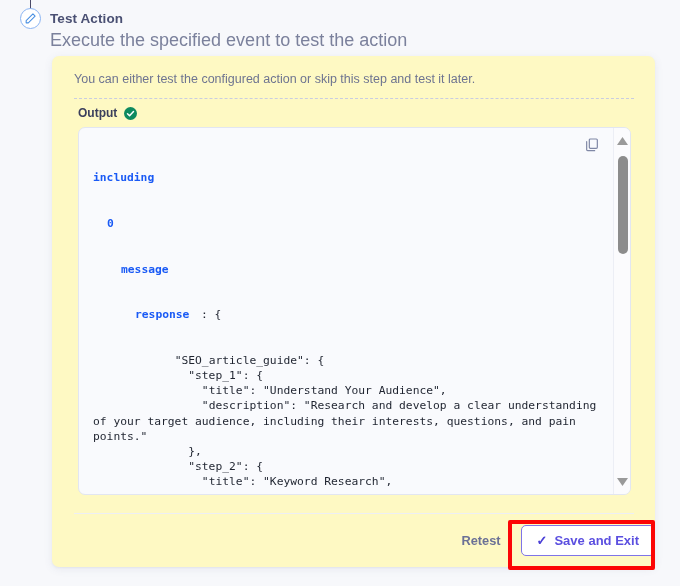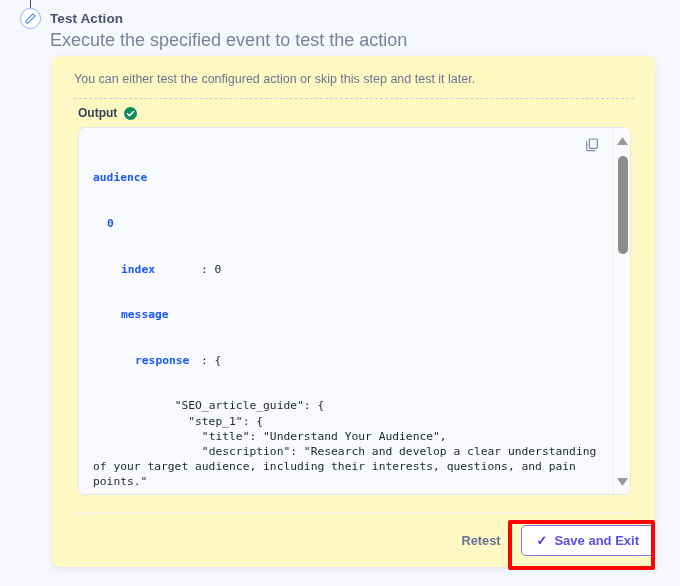--- a/index.html
+++ b/index.html
@@ -309,27 +309,24 @@
 
     <div class="copy-icon">
       <svg width="16" height="16" viewBox="0 0 24 24" fill="none" stroke="#8088a6" stroke-width="1.8" stroke-linecap="round" stroke-linejoin="round">
         <rect x="8" y="3" width="12" height="14" rx="1.5"></rect>
         <path d="M16 20.5H5.5A1.5 1.5 0 0 1 4 19V7"></path>
       </svg>
     </div>
 
     <div class="code-body">
       <div class="tree-row">
-        <span class="tree-key-cell k">audience</span><span class="tree-val-cell"></span>
+        <span class="tree-key-cell k">including</span><span class="tree-val-cell"></span>
       </div>
       <div class="tree-row" style="padding-left:14px">
         <span class="tree-key-cell k" style="width:94px">0</span><span class="tree-val-cell"></span>
-      </div>
-      <div class="tree-row" style="padding-left:28px">
-        <span class="tree-key-cell k" style="width:80px">index</span><span class="tree-val-cell">: 0</span>
       </div>
       <div class="tree-row" style="padding-left:28px">
         <span class="tree-key-cell k" style="width:80px">message</span><span class="tree-val-cell"></span>
       </div>
       <div class="tree-row" style="padding-left:42px">
         <span class="tree-key-cell k" style="width:66px">response</span><span class="tree-val-cell">: {</span>
       </div>
       <div class="json-block">            "SEO_article_guide": {
               "step_1": {
                 "title": "Understand Your Audience",

